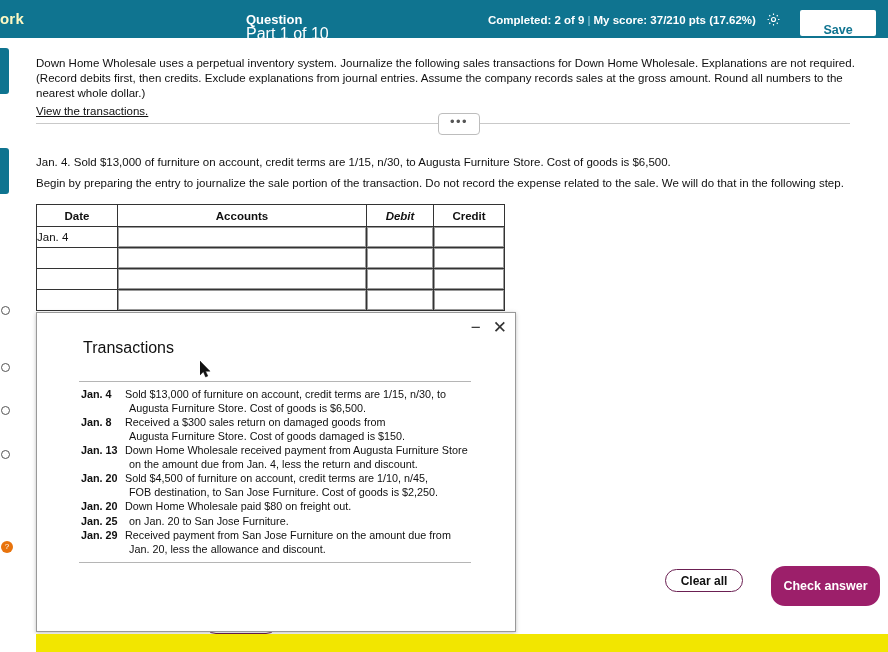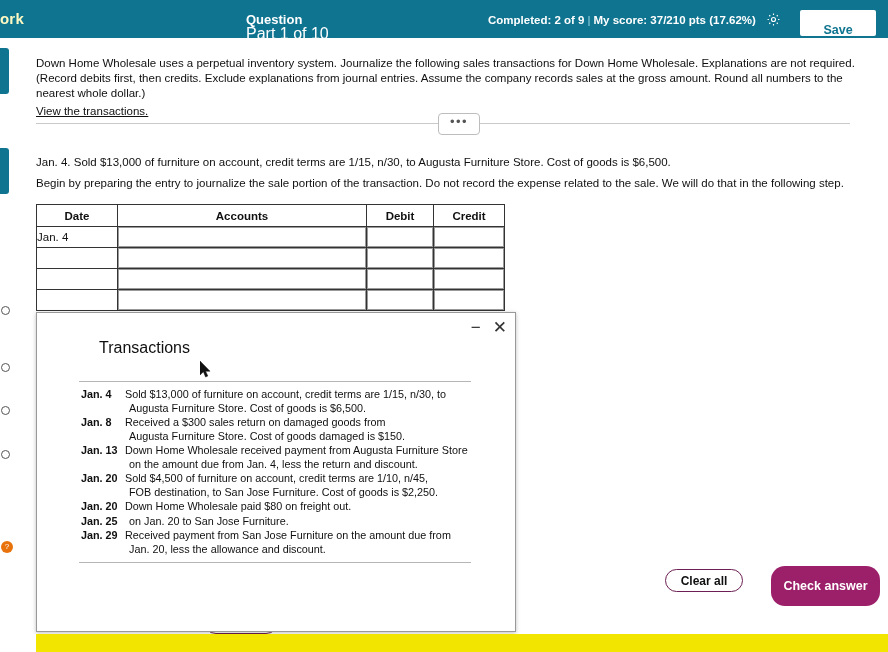--- a/index.html
+++ b/index.html
@@ -177,21 +177,21 @@
     font-size: 11.5px;
   }
   .jtable td {
     border: 1px solid #333;
     height: 20px;
     background: #ffffff;
     padding: 0;
   }
   .col-date { width: 78px; }
   .col-acct { width: 246px; }
-  .col-debit { width: 64px; }
+  .col-debit { width: 64px; font-style: italic; }
   .col-credit { width: 68px; }
   .cellbox {
     width: 100%;
     height: 100%;
     box-sizing: border-box;
     border: 1px solid #9a9a9a;
     background: #ffffff;
   }
   .datecell {
     padding-left: 6px;
@@ -221,21 +221,20 @@
     color: #333;
     line-height: 17px;
     cursor: pointer;
     font-family: "Liberation Sans", sans-serif;
   }
   .panel-title {
     position: absolute;
     left: 46px; top: 26px;
     font-size: 16px;
     color: #101010;
-    margin-left: 16px;
   }
   .cursor-arrow {
     position: absolute;
     left: 163px; top: 48px;
     width: 11px; height: 17px;
   }
   .tx-box {
     position: absolute;
     left: 42px; top: 68px;
     width: 392px;

